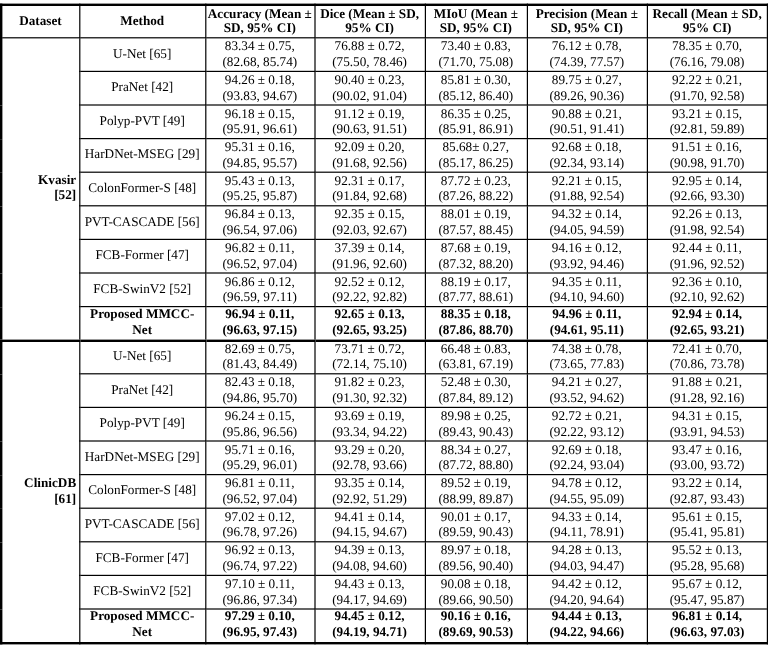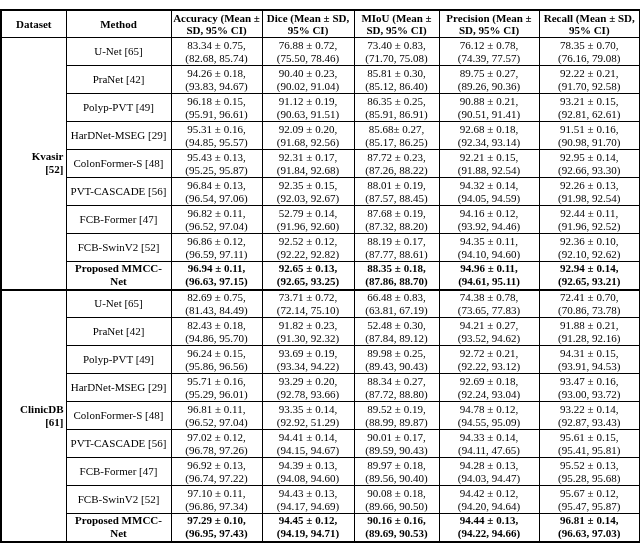--- a/index.html
+++ b/index.html
@@ -7,21 +7,21 @@
     width: 640px; height: 559px;
     background: #ffffff;
     overflow: hidden;
     font-family: "Liberation Serif", "DejaVu Serif", serif;
     color: #000;
   }
   table.results {
     border-collapse: collapse;
     table-layout: fixed;
     width: 639px;
-    margin-top: 9px;
+    margin-top: 3px;
     border: 2px solid #000;
   }
   th, td {
     border: 1px solid #000;
     text-align: center;
     vertical-align: middle;
     padding: 0 2px;
     font-size: 11px;
     overflow: hidden;
   }
@@ -130,21 +130,21 @@
         <td>
           <div class="mean">86.35 ± 0.25,</div>
           <div class="ci">(85.91, 86.91)</div>
         </td>
         <td>
           <div class="mean">90.88 ± 0.21,</div>
           <div class="ci">(90.51, 91.41)</div>
         </td>
         <td>
           <div class="mean">93.21 ± 0.15,</div>
-          <div class="ci">(92.81, 62.61)</div>
+          <div class="ci">(92.81, 59.89)</div>
         </td>
       </tr>
       <tr>
         <td class="method-cell">HarDNet-MSEG [29]</td>
         <td>
           <div class="mean">95.31 ± 0.16,</div>
           <div class="ci">(94.85, 95.57)</div>
         </td>
         <td>
           <div class="mean">92.09 ± 0.20,</div>
@@ -209,21 +209,21 @@
           <div class="ci">(91.98, 92.54)</div>
         </td>
       </tr>
       <tr>
         <td class="method-cell">FCB-Former [47]</td>
         <td>
           <div class="mean">96.82 ± 0.11,</div>
           <div class="ci">(96.52, 97.04)</div>
         </td>
         <td>
-          <div class="mean">52.79 ± 0.14,</div>
+          <div class="mean">37.39 ± 0.14,</div>
           <div class="ci">(91.96, 92.60)</div>
         </td>
         <td>
           <div class="mean">87.68 ± 0.19,</div>
           <div class="ci">(87.32, 88.20)</div>
         </td>
         <td>
           <div class="mean">94.16 ± 0.12,</div>
           <div class="ci">(93.92, 94.46)</div>
         </td>
@@ -406,21 +406,21 @@
         <td>
           <div class="mean">94.41 ± 0.14,</div>
           <div class="ci">(94.15, 94.67)</div>
         </td>
         <td>
           <div class="mean">90.01 ± 0.17,</div>
           <div class="ci">(89.59, 90.43)</div>
         </td>
         <td>
           <div class="mean">94.33 ± 0.14,</div>
-          <div class="ci">(94.11, 47.65)</div>
+          <div class="ci">(94.11, 78.91)</div>
         </td>
         <td>
           <div class="mean">95.61 ± 0.15,</div>
           <div class="ci">(95.41, 95.81)</div>
         </td>
       </tr>
       <tr>
         <td class="method-cell">FCB-Former [47]</td>
         <td>
           <div class="mean">96.92 ± 0.13,</div>

